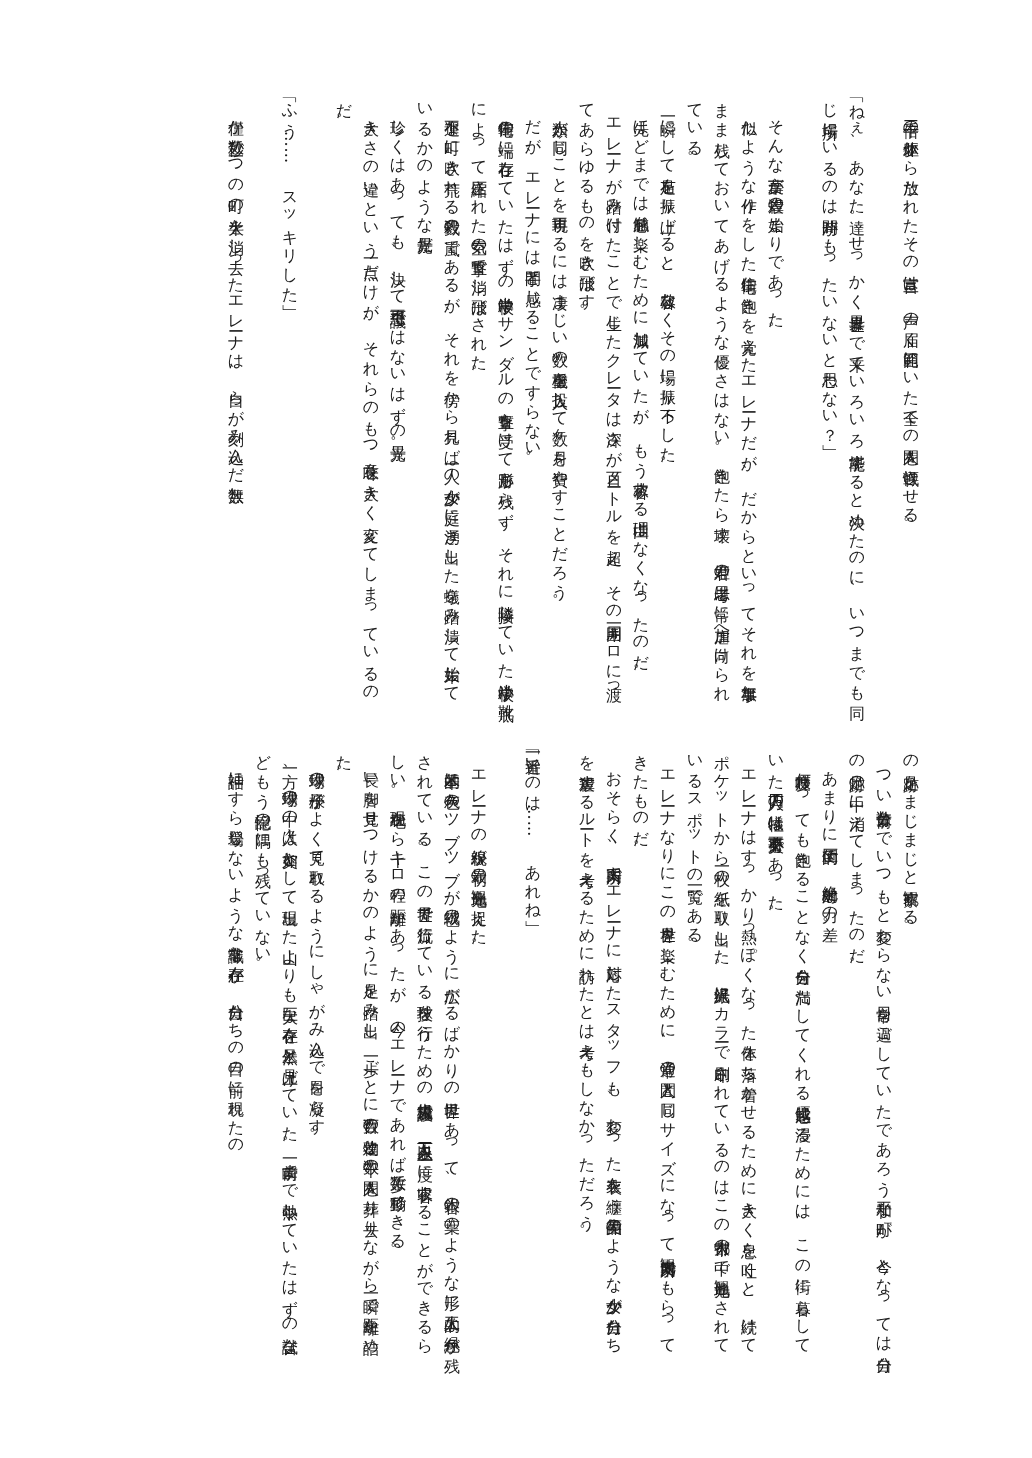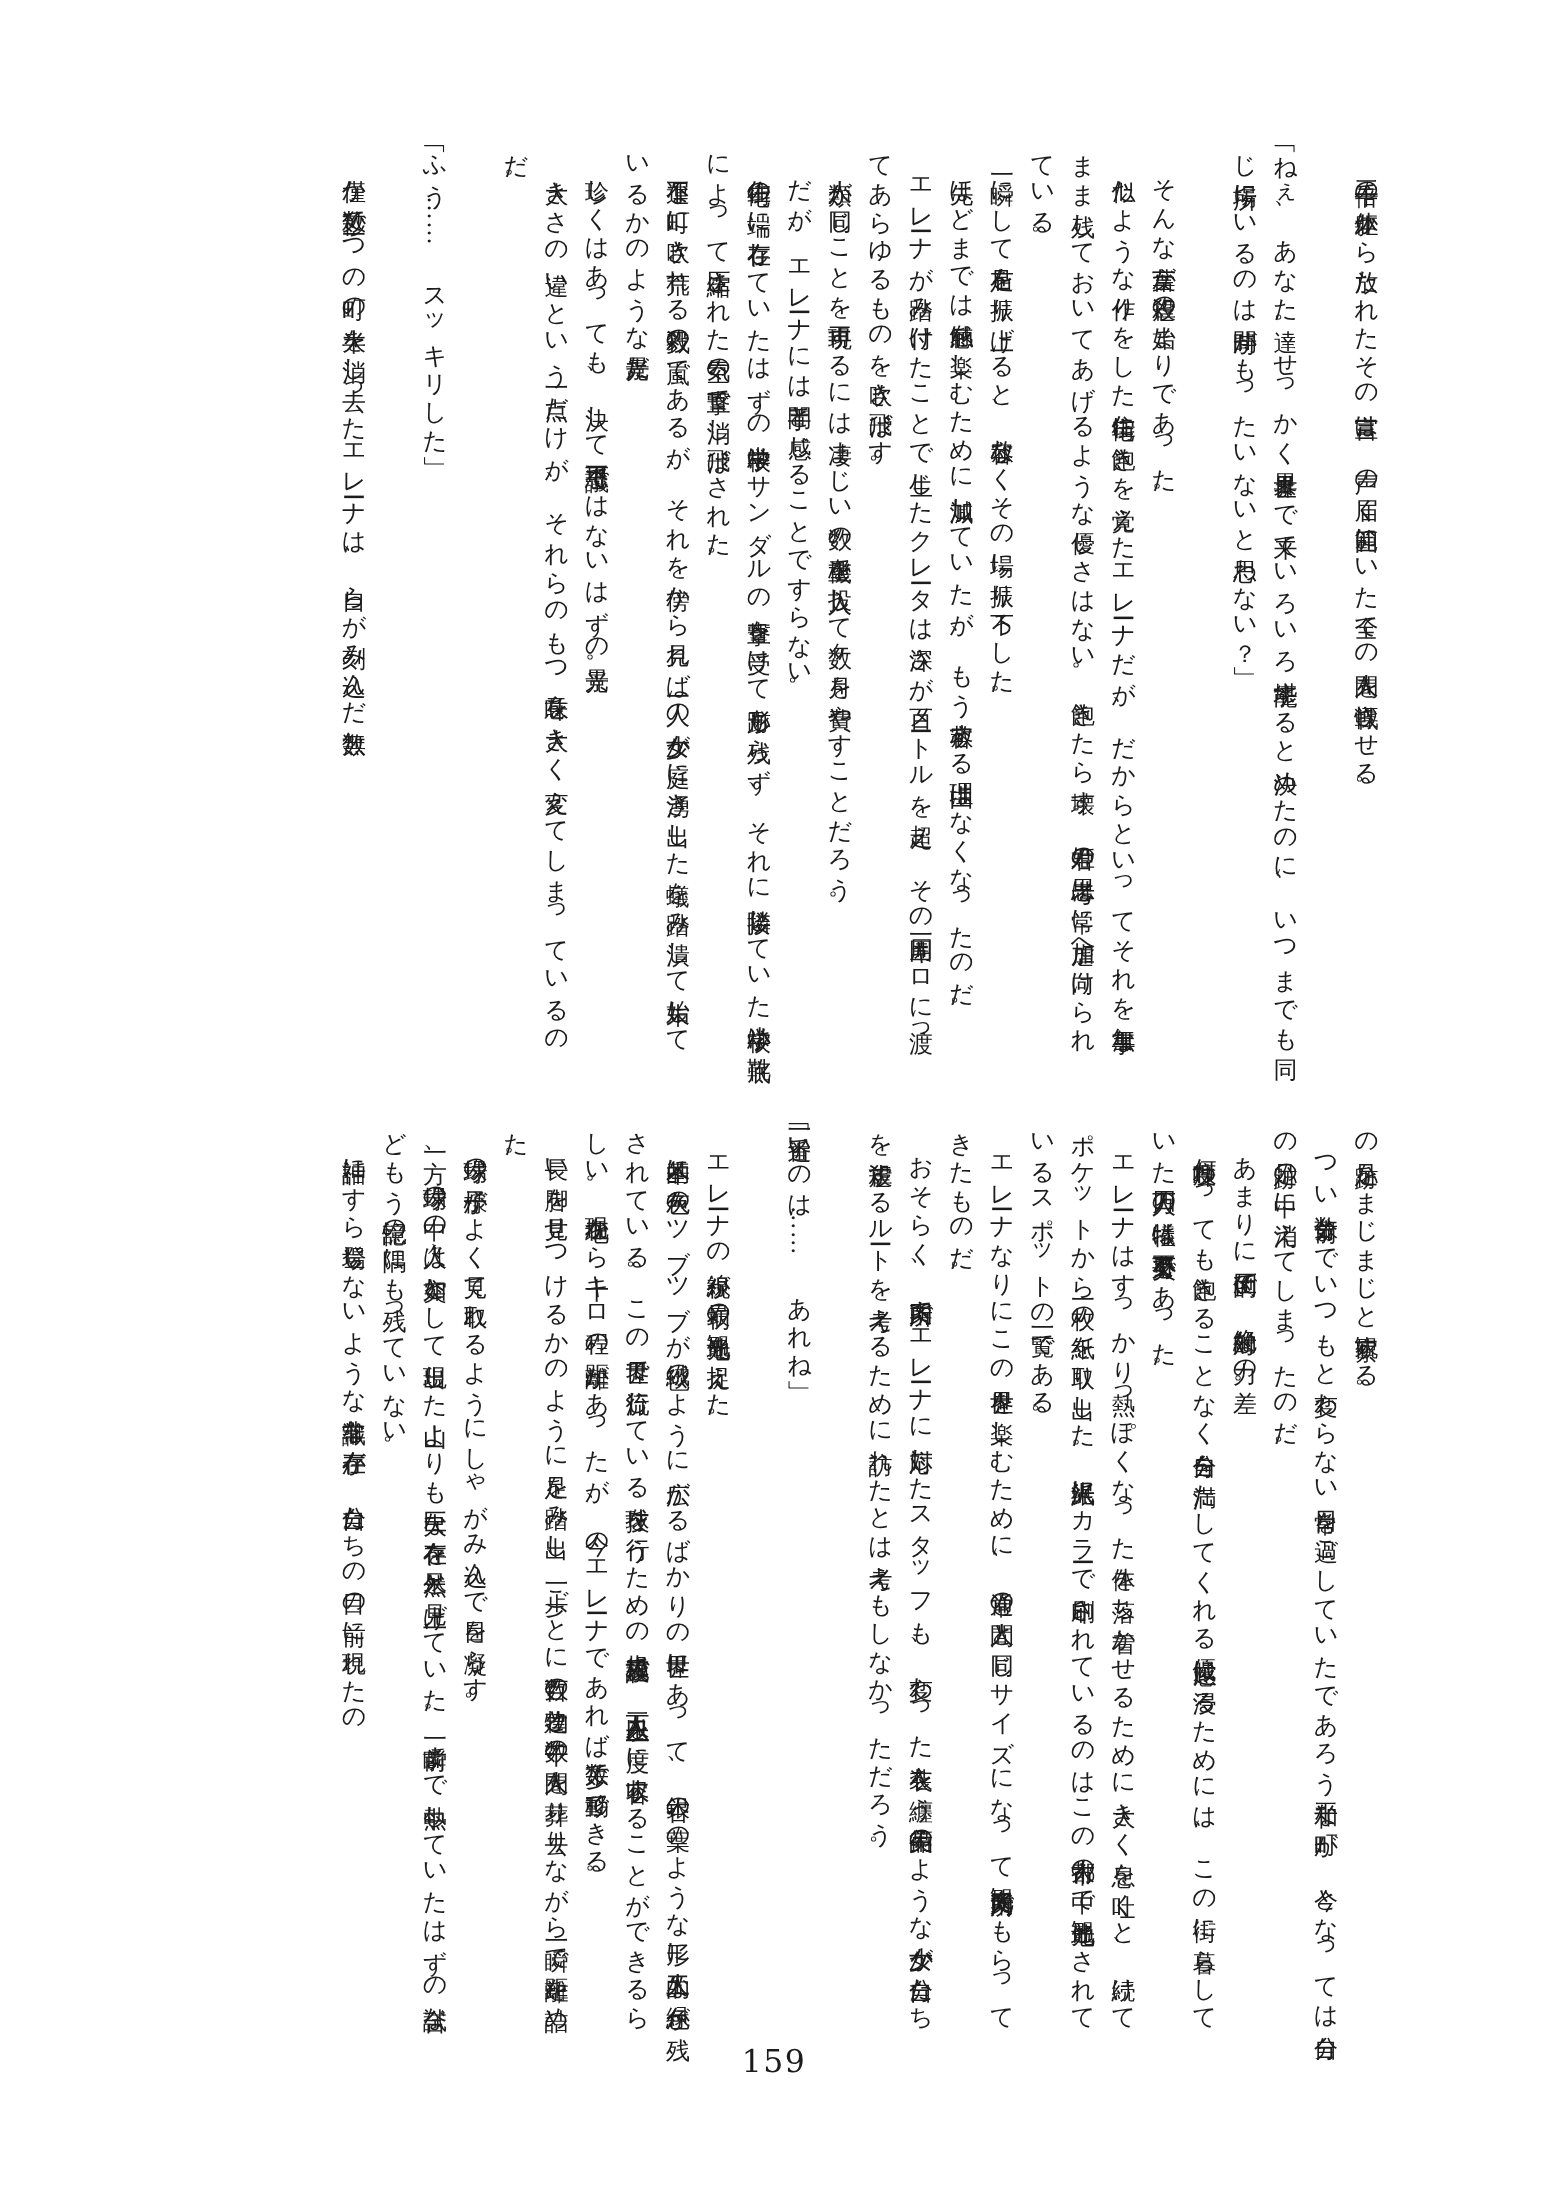--- a/index.html
+++ b/index.html
@@ -87,15 +87,14 @@
       <p class="normal">おそらく、案内所でエレーナに対応したスタッフも、変わった衣装を纏う美術品のような少女が自分たちを虐殺するルートを考えるために訪れたとは考えもしなかっただろう。</p>
       <p class="dialogue">「一番近いのは……　あれね」</p>
       <p class="normal">エレーナの視線が最初の観光地を捉えた。</p>
       <p class="normal">基本的に灰色のツブツブが絨毯のように広がるばかりの世界にあって、銀杏の葉のような形に人工的な緑色が残されている。この世界で流行している球技を行うための大規模施設で、三万人以上を一度に収容することができるらしい。現在地から十キロ程の距離があったが、今のエレーナであれば数歩で移動できる。</p>
       <p class="normal">長い脚を見せつけるかのように足を踏み出し、一歩ごとに数百の建物と数千の人間を葬り去りながら一瞬で距離を詰めた。</p>
       <p class="normal">球場の様子がよく見て取れるようにしゃがみ込んで目を凝らす。</p>
       <p class="normal">一方、球場の中の人々は突如として出現した山よりも巨大な存在を呆然と見上げていた。一瞬前まで熱中していたはずの試合などもう記憶の隅にも残っていない。</p>
       <p class="normal">神話にすら登場しないような非常識な存在が、自分たちの目の前に現れたの</p>
     </div>
 
-  <div class="page-number">159</div>
 
 </div>
 
 </body></html>

